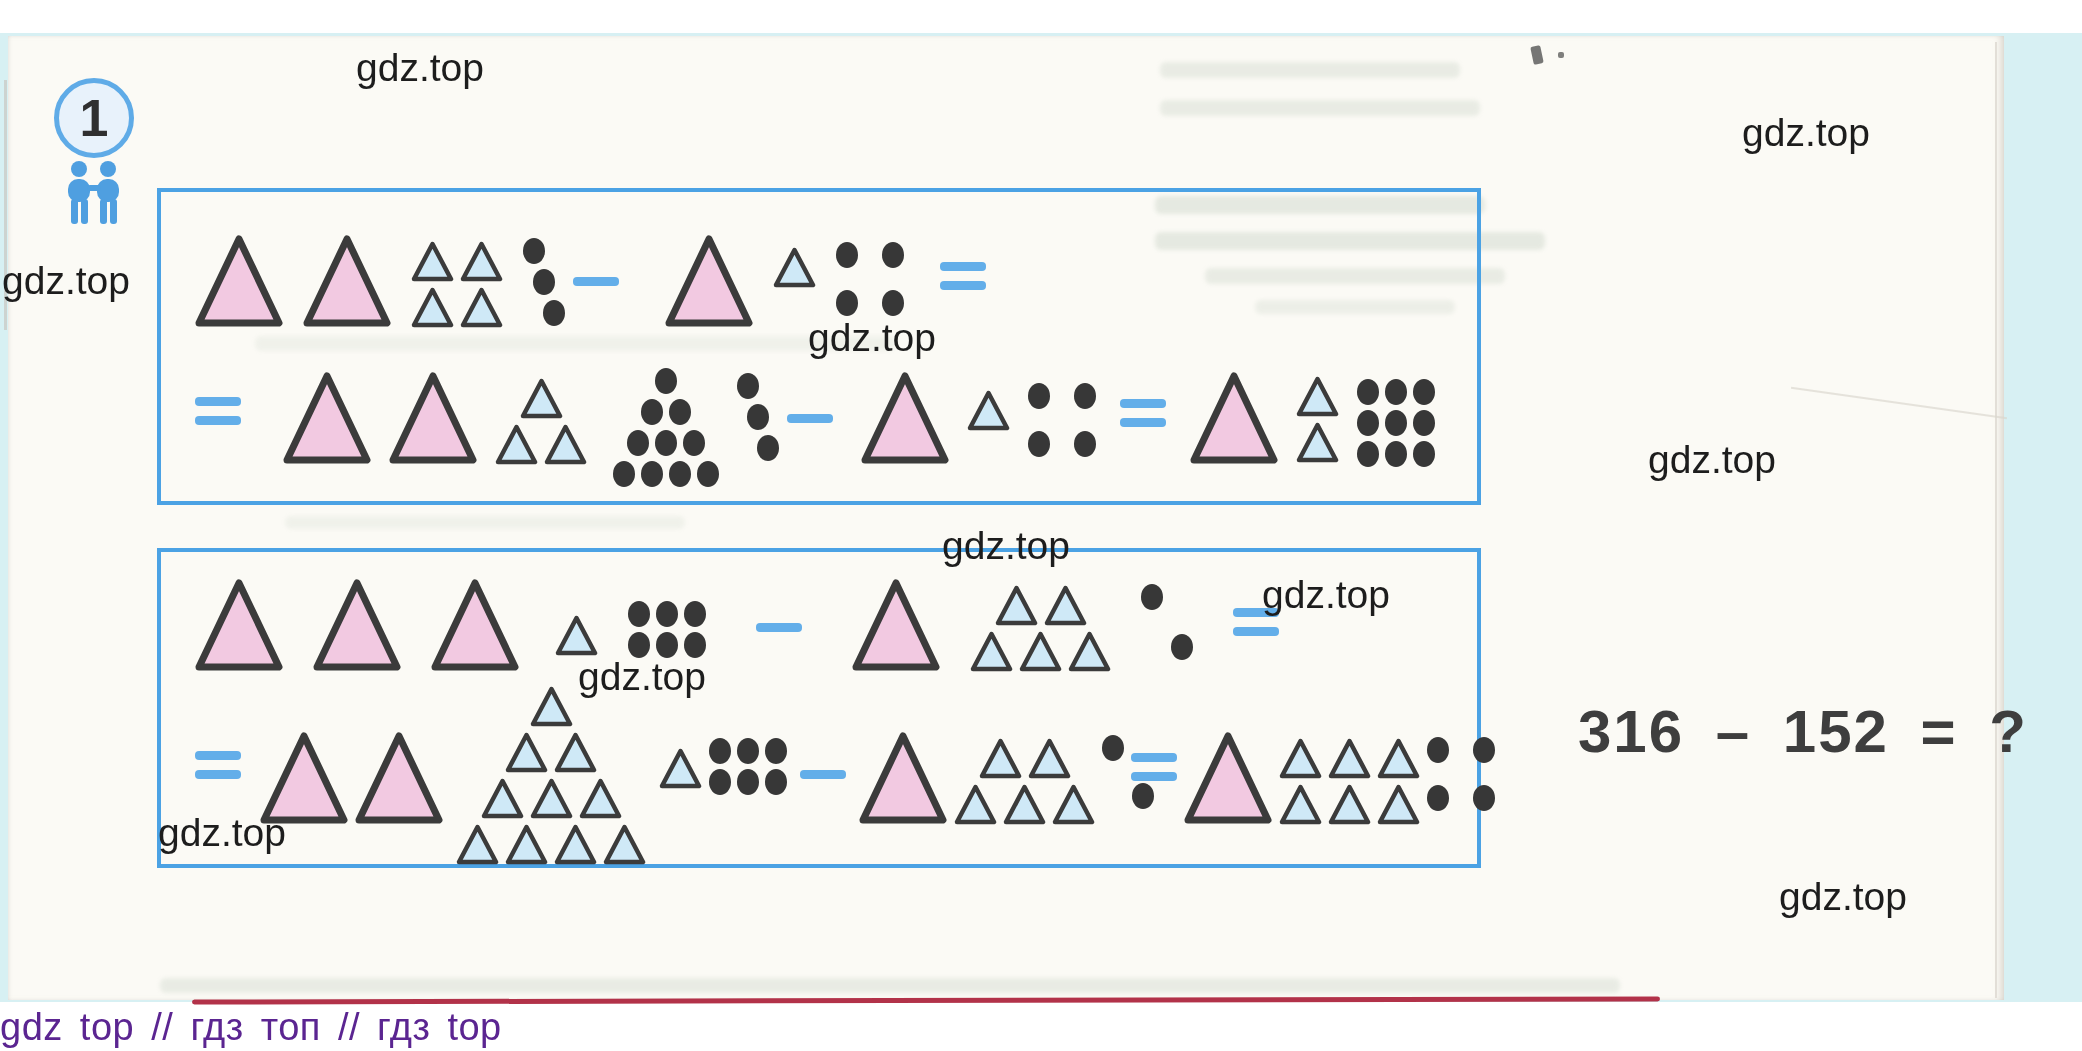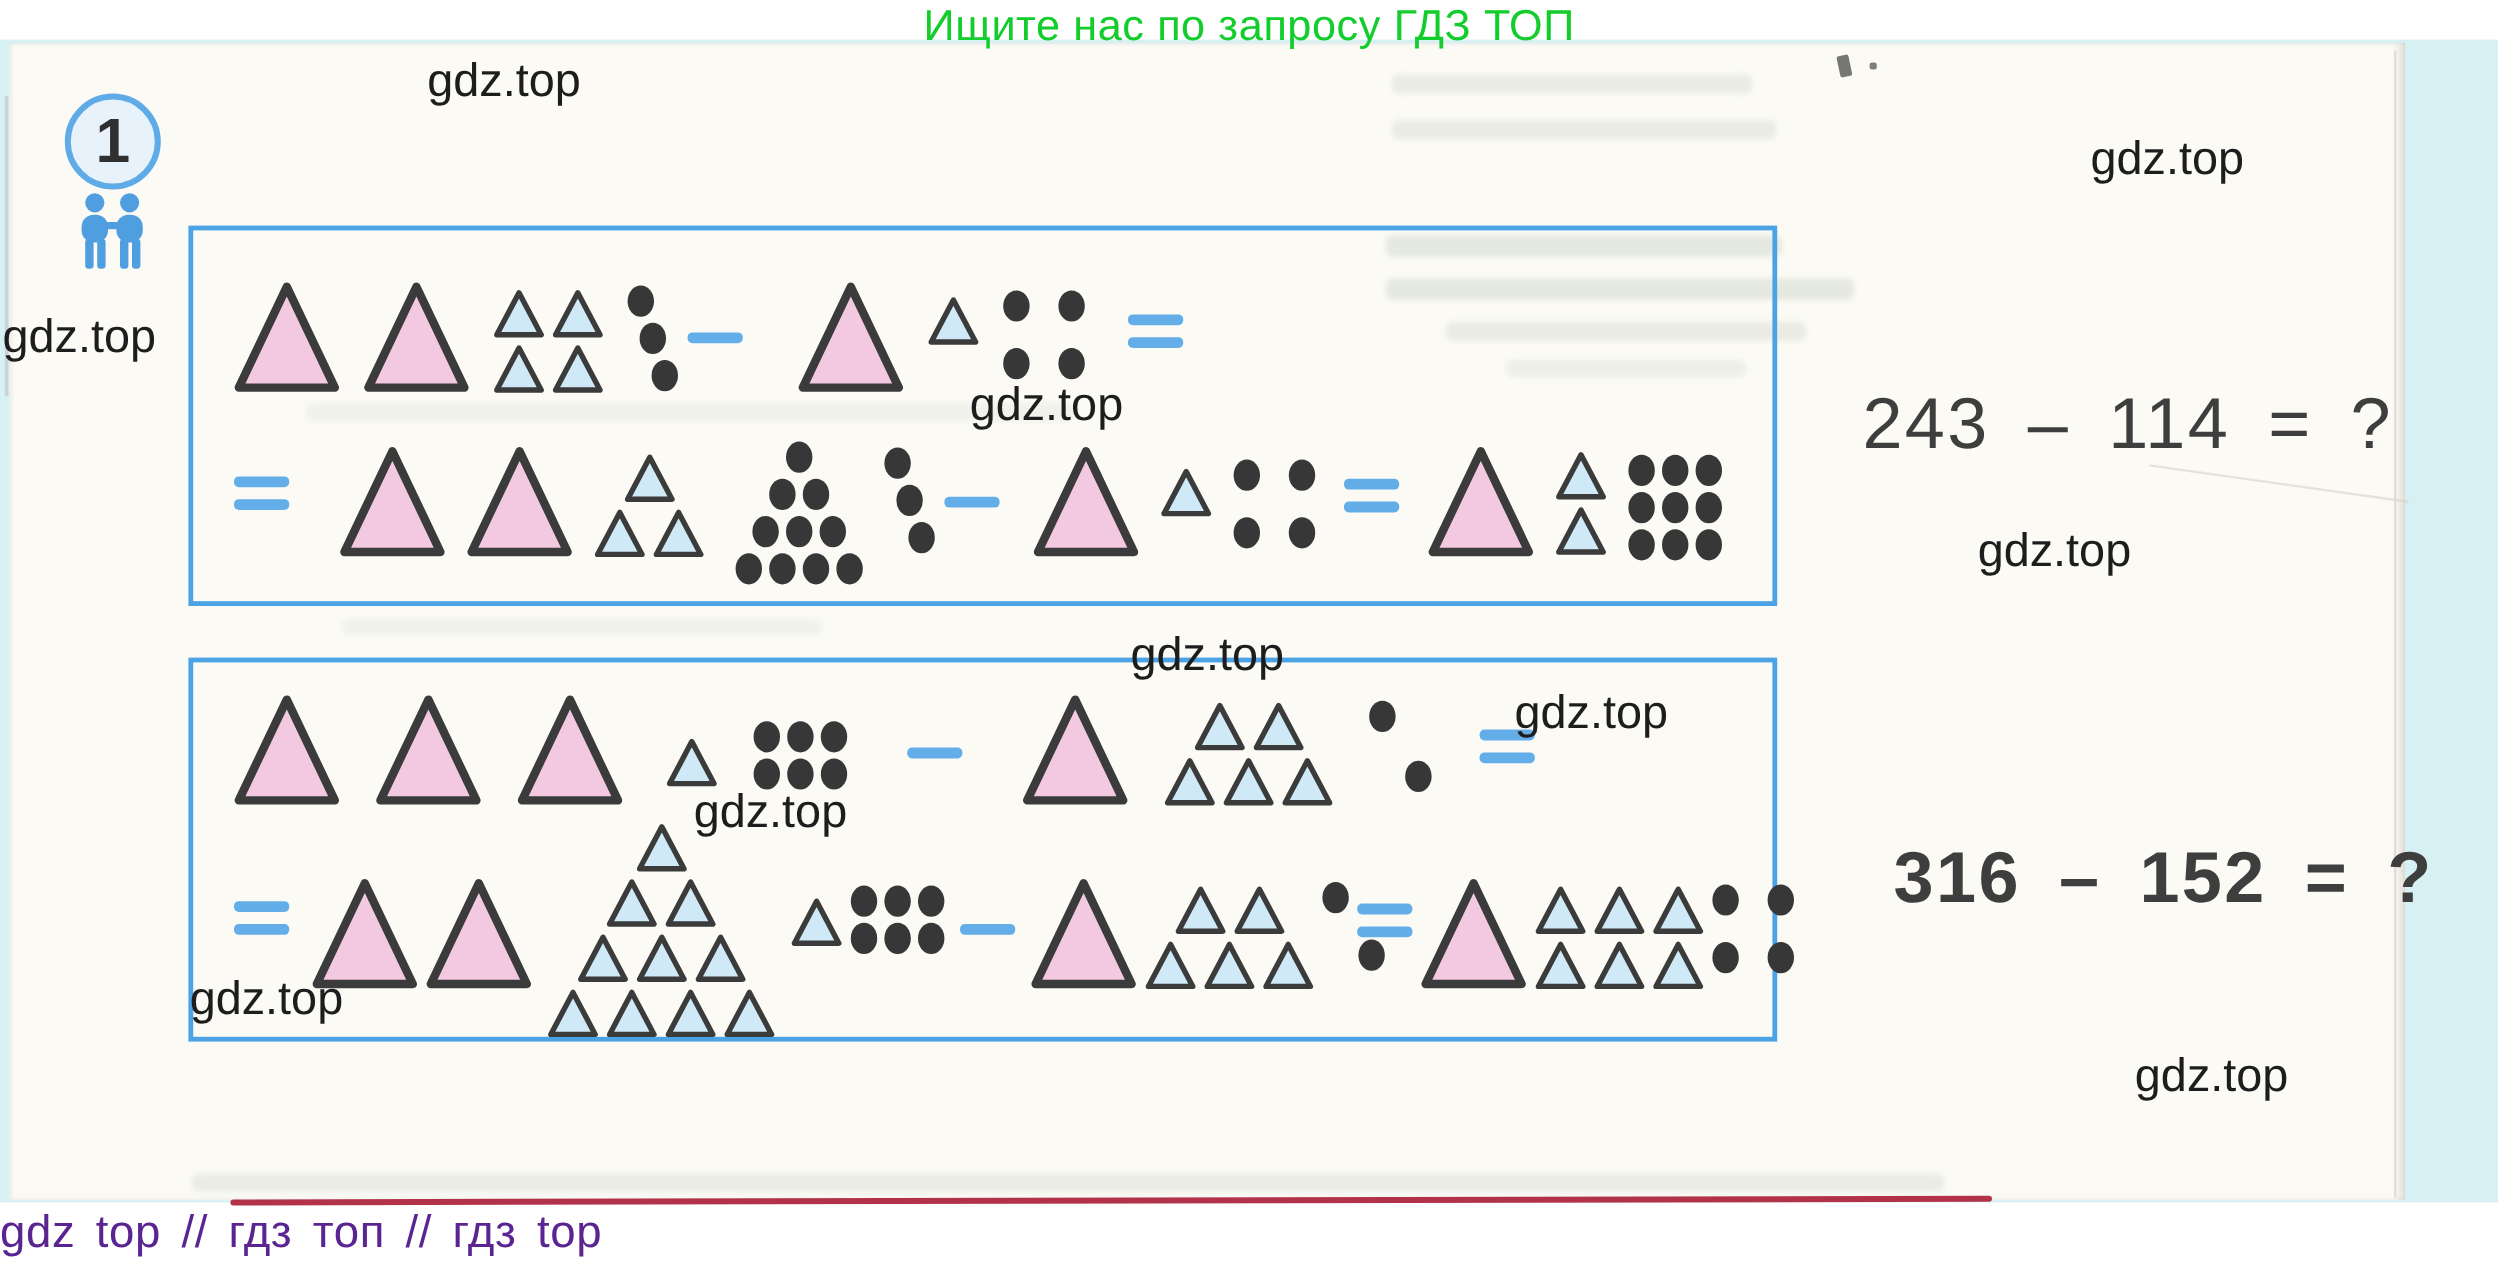--- a/index.html
+++ b/index.html
@@ -64,21 +64,20 @@
   <div class="ghost" style="left:1255px;top:300px;width:200px;height:14px;opacity:.16;"></div>
   <div class="ghost" style="left:255px;top:336px;width:640px;height:15px;opacity:.12;"></div>
   <div class="ghost" style="left:285px;top:516px;width:400px;height:13px;opacity:.12;"></div>
   <div class="ghost" style="left:160px;top:978px;width:1460px;height:15px;opacity:.20;"></div>
   <div class="speck" style="left:1532px;top:46px;width:10px;height:18px;transform:rotate(-12deg);opacity:.75;"></div>
   <div class="speck" style="left:1558px;top:52px;width:6px;height:6px;opacity:.7;"></div>
   <div class="crease-v"></div>
   <div class="crease-d"></div>
   <div class="edge-l"></div>
 
-  <div class="banner">Ищите нас по запросу ГДЗ ТОП</div>
 
   <div class="title-circle">
     <span>1</span>
   </div>
 
   <div class="people-icon">
     <svg viewBox="0 0 64 68">
       <circle cx="17" cy="9" r="8"></circle>
       <rect x="6" y="19" width="22" height="23" rx="10"></rect>
       <rect x="9" y="39" width="7" height="25" rx="3"></rect>
@@ -546,21 +545,20 @@
             <span class="dot"></span>
           </div>
           <div class="shape-row" style="column-gap: 24px;">
             <span class="dot"></span>
             <span class="dot"></span>
           </div>
         </div>
       </div>
     </div>
 
-  <div class="equation" id="eq1">243 – 114 = ?</div>
   <div class="equation" id="eq2">316 – 152 = ?</div>
 
 
   <div class="red-line"></div>
   <div class="footer-text">gdz top  //  гдз топ  //  гдз top</div>
 
   <div class="watermark" style="left:420px;top:68px;">gdz.top</div>
   <div class="watermark" style="left:1806px;top:133px;">gdz.top</div>
   <div class="watermark" style="left:66px;top:281px;">gdz.top</div>
   <div class="watermark" style="left:872px;top:338px;">gdz.top</div>

